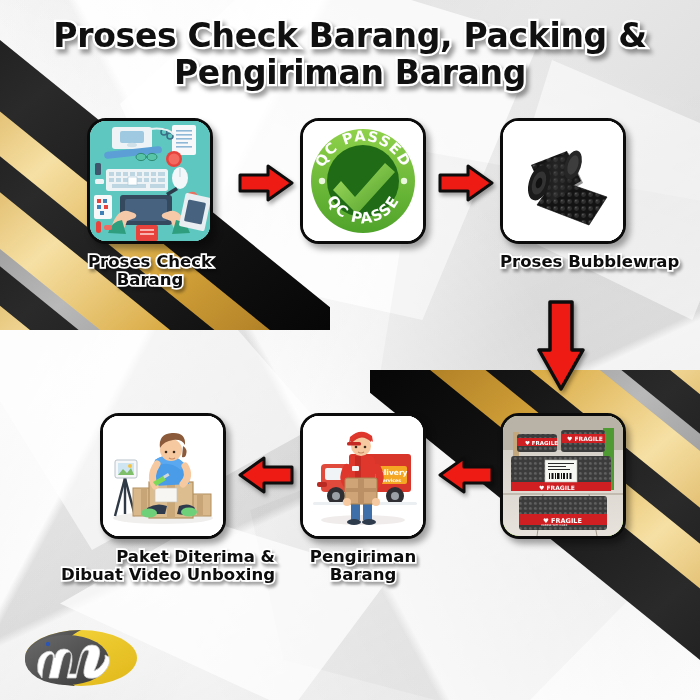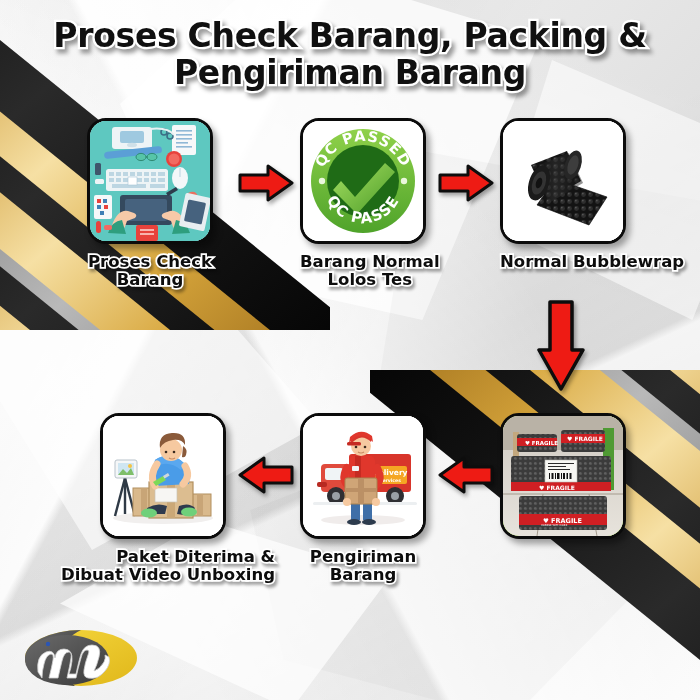--- a/index.html
+++ b/index.html
@@ -270,22 +270,20 @@
           <path d="M38 60 l14 16 l30 -34 l10 9 l-38 42 l-24 -24 z" fill="url(#ckg)"></path>
           <text font-family="DejaVu Sans, Liberation Sans, sans-serif" font-size="14.5" font-weight="bold" fill="#ffffff" letter-spacing="1.2">
             <textPath href="#arcTop" startOffset="50%" text-anchor="middle">QC PASSED</textPath>
           </text>
           <text font-family="DejaVu Sans, Liberation Sans, sans-serif" font-size="15" font-weight="bold" fill="#ffffff" letter-spacing="1.2">
             <textPath href="#arcBot" startOffset="50%" text-anchor="middle">QC PASSE</textPath>
           </text>
         </svg>
       </div>
     </div>
-    <div class="caption">Barang Normal
-Lolos Tes</div>
   </div>
 
   <div class="step" id="step3">
     <div class="thumb">
       <div class="bw">
         <svg viewBox="0 0 120 120" width="120" height="120">
           <defs>
             <pattern id="bub" width="7" height="7" patternUnits="userSpaceOnUse">
               <rect width="7" height="7" fill="#131313"></rect>
               <circle cx="3.5" cy="3.5" r="2.4" fill="#2e2e2e"></circle>
@@ -307,21 +305,21 @@
 
           <ellipse cx="36" cy="62" rx="10" ry="18" fill="#1b1b1b" transform="rotate(18 36 62)"></ellipse>
           <ellipse cx="36" cy="62" rx="6.5" ry="12" fill="#333" transform="rotate(18 36 62)"></ellipse>
           <ellipse cx="36" cy="62" rx="3" ry="5.5" fill="#111" transform="rotate(18 36 62)"></ellipse>
 
           <ellipse cx="70" cy="44" rx="8" ry="15" fill="#262626" transform="rotate(18 70 44)"></ellipse>
           <ellipse cx="70" cy="44" rx="5" ry="10" fill="#3d3d3d" transform="rotate(18 70 44)"></ellipse>
         </svg>
       </div>
     </div>
-    <div class="caption">Normal Bubblewrap</div>
+    <div class="caption">Proses Bubblewrap</div>
   </div>
 
   <div class="step wide" id="step4">
     <div class="thumb">
       <div class="fr">
         <svg viewBox="0 0 120 120" width="120" height="120">
           <defs>
             <pattern id="wrap" width="5" height="5" patternUnits="userSpaceOnUse">
               <rect width="5" height="5" fill="#3b3b3b"></rect>
               <circle cx="2.5" cy="2.5" r="1.6" fill="#555"></circle>

